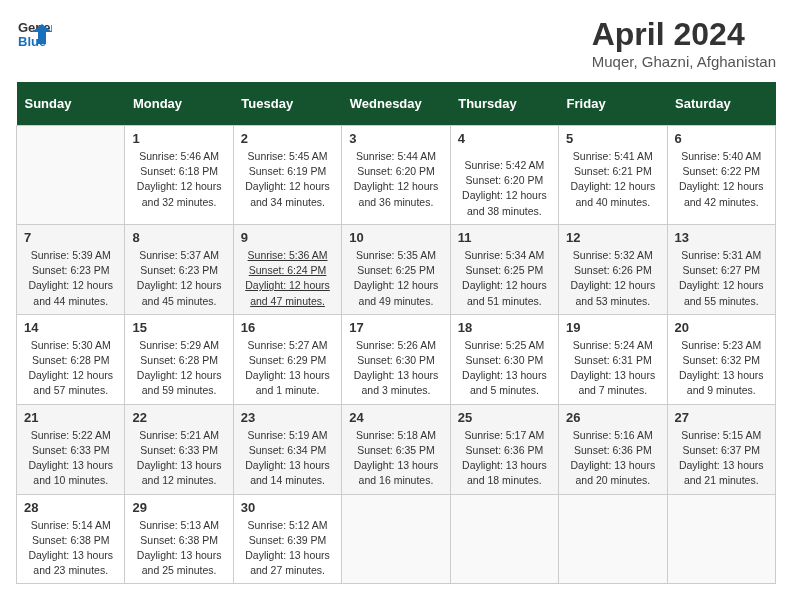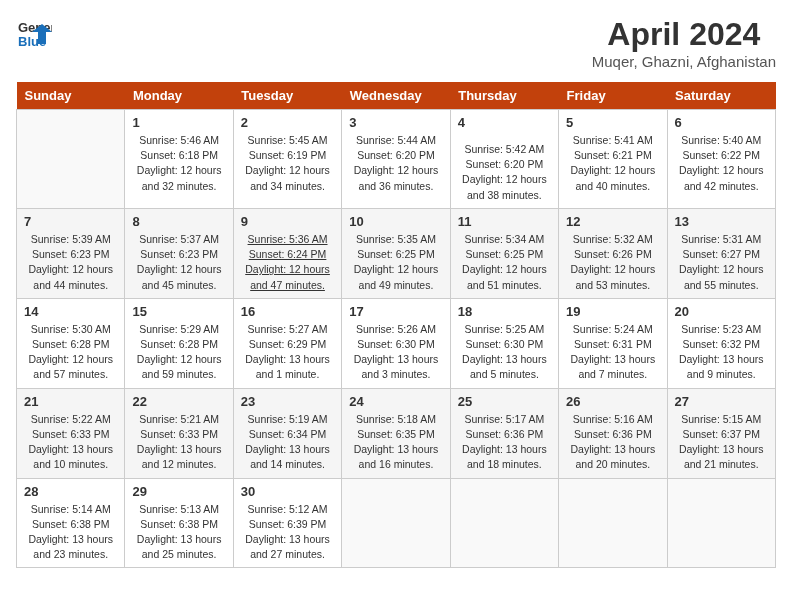--- a/index.html
+++ b/index.html
@@ -19,41 +19,41 @@
     .logo {
       display: flex;
       align-items: center;
       gap: 4px;
     }
     .logo-icon {
       width: 36px;
       height: 36px;
     }
     .title-area {
-      text-align: center;
+      text-align: left;
     }
     .month-title {
       font-size: 32px;
       font-weight: bold;
       color: #333;
     }
     .location-title {
       font-size: 15px;
       color: #555;
     }
     table {
       width: 100%;
       border-collapse: collapse;
       font-size: 11px;
     }
     thead tr th {
-      background-color: #c2410c;
+      background-color: #14532d;
       color: #fff;
       text-align: left;
-      padding: 6px 8px;
+      padding: 14px 8px;
       font-size: 13px;
       font-weight: bold;
     }
     tbody tr td {
       border: 1px solid #ccc;
       vertical-align: top;
       padding: 5px 7px;
       width: 14.28%;
       min-height: 80px;
       color: #333;

